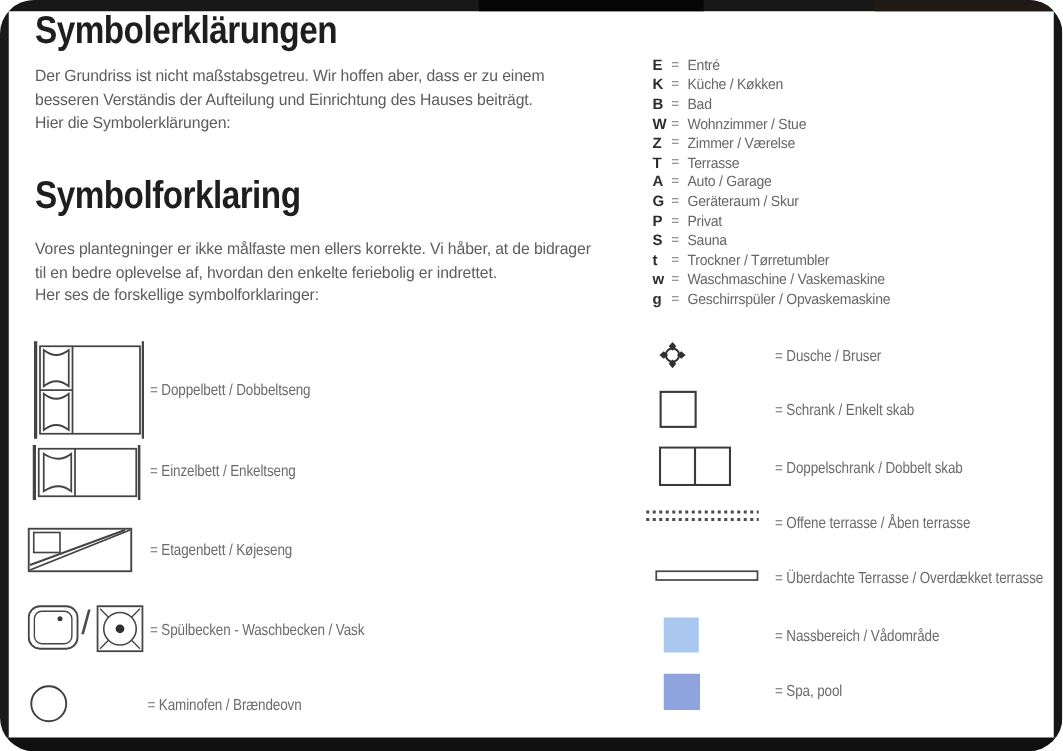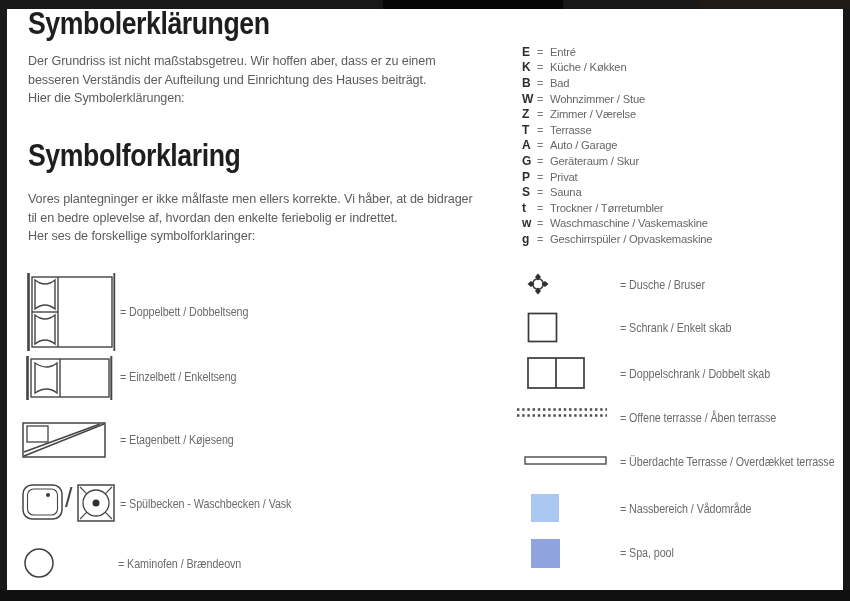--- a/index.html
+++ b/index.html
@@ -1,17 +1,17 @@
 <!DOCTYPE html>
 <html><head>
 <meta charset="utf-8">
 <style>
   html,body{margin:0;padding:0;background:#fff;}
   .page{position:relative;width:850px;height:601px;background:#ffffff;overflow:hidden;
-        font-family:"Liberation Sans","DejaVu Sans",sans-serif;}
+        font-family:"Liberation Sans","DejaVu Sans",sans-serif;border-radius:27px;}
   .bar{position:absolute;}
   .doc-title{position:absolute;left:28px;margin:0;font-size:31px;font-weight:700;color:#1e1e1e;
              letter-spacing:-0.5px;transform:scaleX(0.86);transform-origin:0 0;white-space:nowrap;}
   .intro{position:absolute;left:28px;margin:0;font-size:13px;line-height:18.5px;color:#5c5c5c;
          white-space:pre-line;letter-spacing:-0.1px;transform:scaleX(0.97);transform-origin:0 0;}
   .abbr-list{position:absolute;left:522px;top:44px;}
   .abbr-row{display:flex;height:15.6px;align-items:center;}
   .abbr-key{width:15px;font-size:12px;font-weight:700;color:#2d2d2d;}
   .abbr-eq{width:13px;font-size:11px;color:#7a7a7a;}
   .abbr-val{font-size:11.8px;color:#666;letter-spacing:-0.2px;white-space:nowrap;

